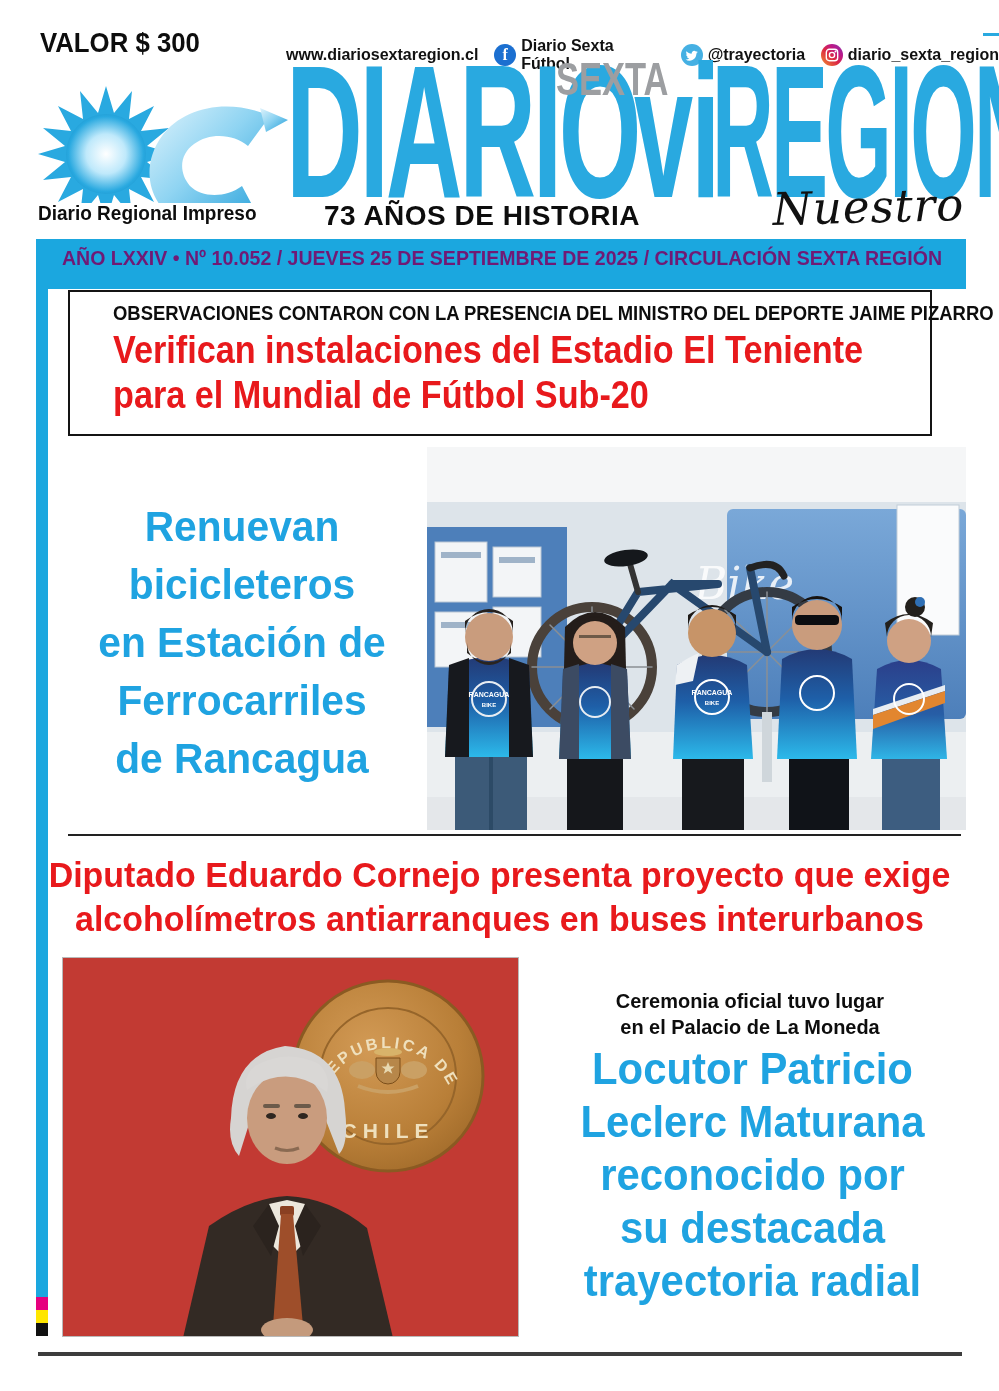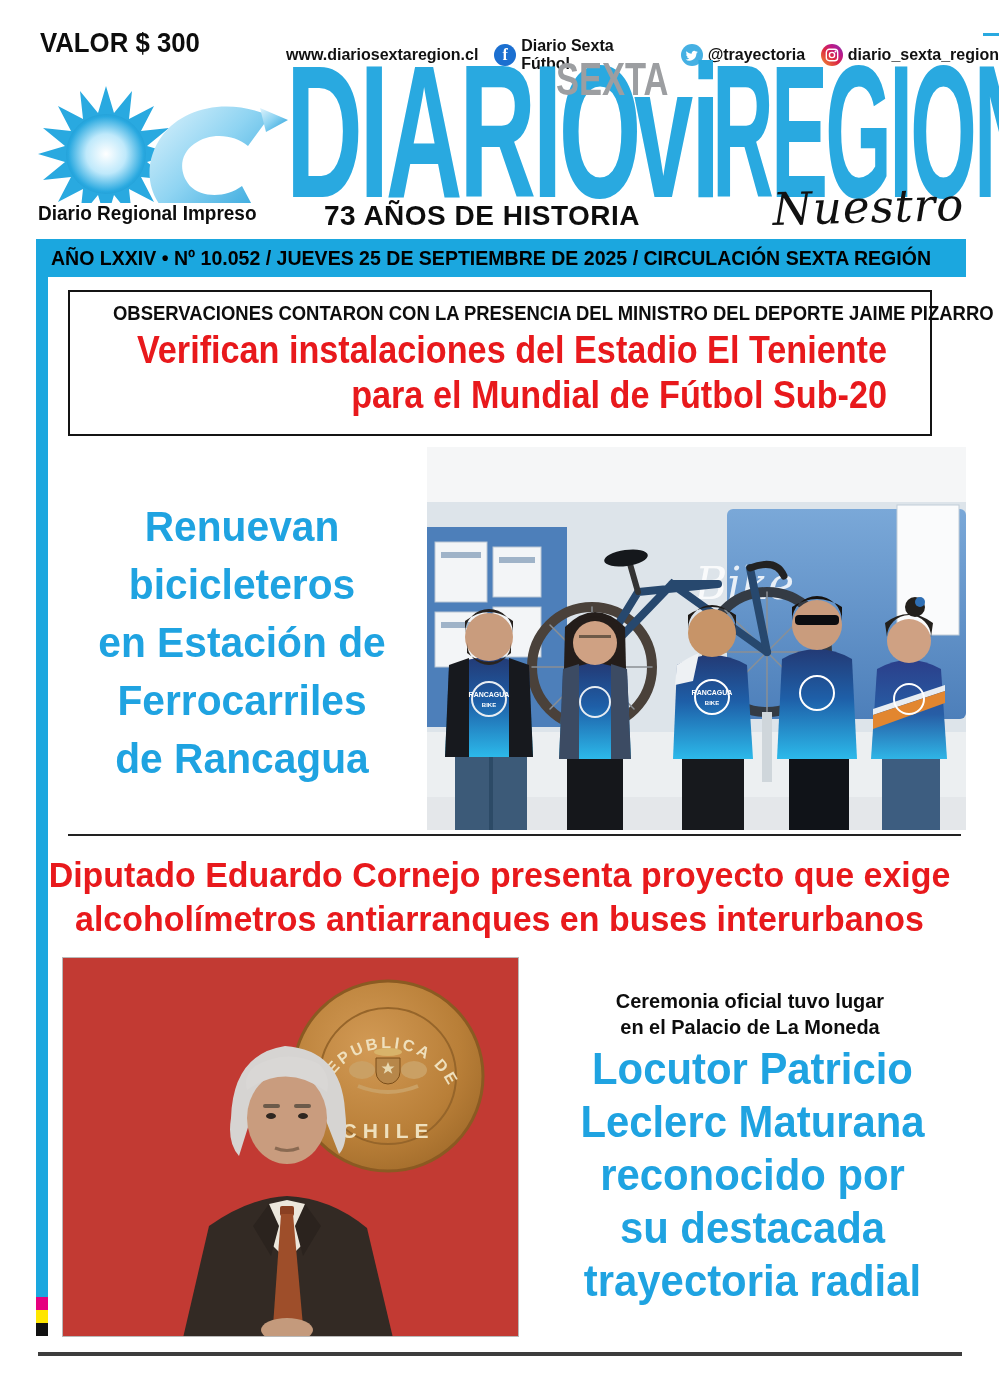--- a/index.html
+++ b/index.html
@@ -22,33 +22,33 @@
   #mast-diario{left:286px;font-size:190px;transform:scaleX(.56);}
   #mast-vi{left:634px;font-size:190px;transform:scaleX(.56);letter-spacing:-4px;}
   #mast-region{left:712px;font-size:190px;transform:scaleX(.45);}
   #mast-sexta{left:556px;top:56px;font-size:46px;font-weight:bold;color:#9C9EA1;line-height:1;
               transform:scaleX(.75);transform-origin:0 0;letter-spacing:0;}
   #tag-left{left:38px;top:202px;font-size:20px;font-weight:bold;color:#0d0d0d;transform:scaleX(.95);transform-origin:0 0;}
   #tag-center{left:324px;top:200px;font-size:28px;font-weight:bold;color:#0d0d0d;letter-spacing:.5px;}
   #tag-right{left:655px;top:182px;width:310px;text-align:right;font-size:45px;color:#111;
              font-family:"DejaVu Serif",serif;font-style:italic;transform:rotate(-1.5deg);letter-spacing:1px;}
   
-  #dateline{left:36px;top:239px;width:930px;height:38px;background:#1BA7DF;color:#000000;
-            font-size:21px;font-weight:bold;line-height:38px;padding-left:15px;box-sizing:border-box;
+  #dateline{left:36px;top:239px;width:930px;height:50px;background:#1BA7DF;color:#701a75;
+            font-size:21px;font-weight:bold;line-height:38px;padding-left:26px;box-sizing:border-box;
             transform-origin:0 0;}
   #dateline span{display:inline-block;transform:scaleX(.93);transform-origin:0 0;white-space:nowrap;}
   
   #strip-cyan{left:36px;top:277px;width:12px;height:1020px;background:#1BA7DF;}
   #reg-magenta{left:36px;top:1297px;width:12px;height:13px;background:#E6007E;}
   #reg-yellow{left:36px;top:1310px;width:12px;height:13px;background:#FFE600;}
   #reg-black{left:36px;top:1323px;width:12px;height:13px;background:#111;}
   #topright-dash{left:983px;top:33px;width:16px;height:3px;background:#29A9E0;}
   
   #stadium-box{left:68px;top:290px;width:864px;height:146px;border:2px solid #141414;background:#fff;
-               text-align:right;box-sizing:border-box;}
+               text-align:left;box-sizing:border-box;}
   #stadium-kicker{margin-top:9px;font-size:20.5px;font-weight:bold;color:#0d0d0d;
                   transform:scaleX(.9);transform-origin:50% 0;white-space:nowrap;}
   #stadium-headline{margin-top:3px;font-size:38px;font-weight:bold;color:#E8191C;line-height:45px;
                     transform:scaleX(.9);transform-origin:50% 0;}
   
   #bikes-headline{left:62px;top:498px;width:360px;text-align:center;font-size:42px;font-weight:bold;
                   color:#1FA3E1;line-height:58px;transform:scaleX(.97);transform-origin:50% 0;}
   #bikes-photo{left:427px;top:447px;width:539px;height:383px;overflow:hidden;}
   #rule-mid{left:68px;top:834px;width:893px;height:2px;background:#222;}
   

